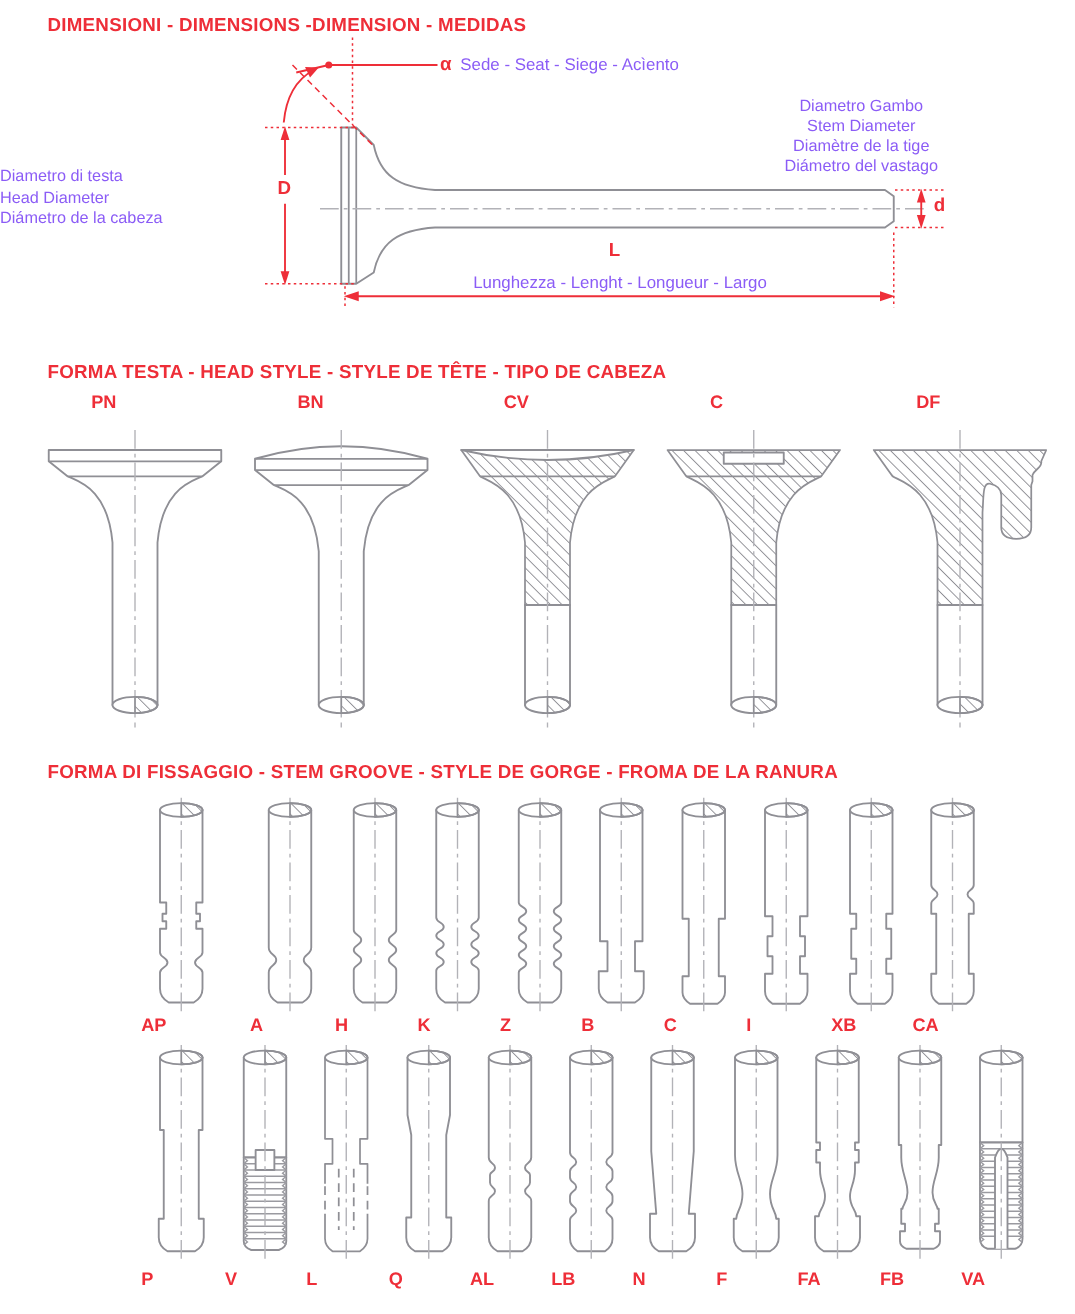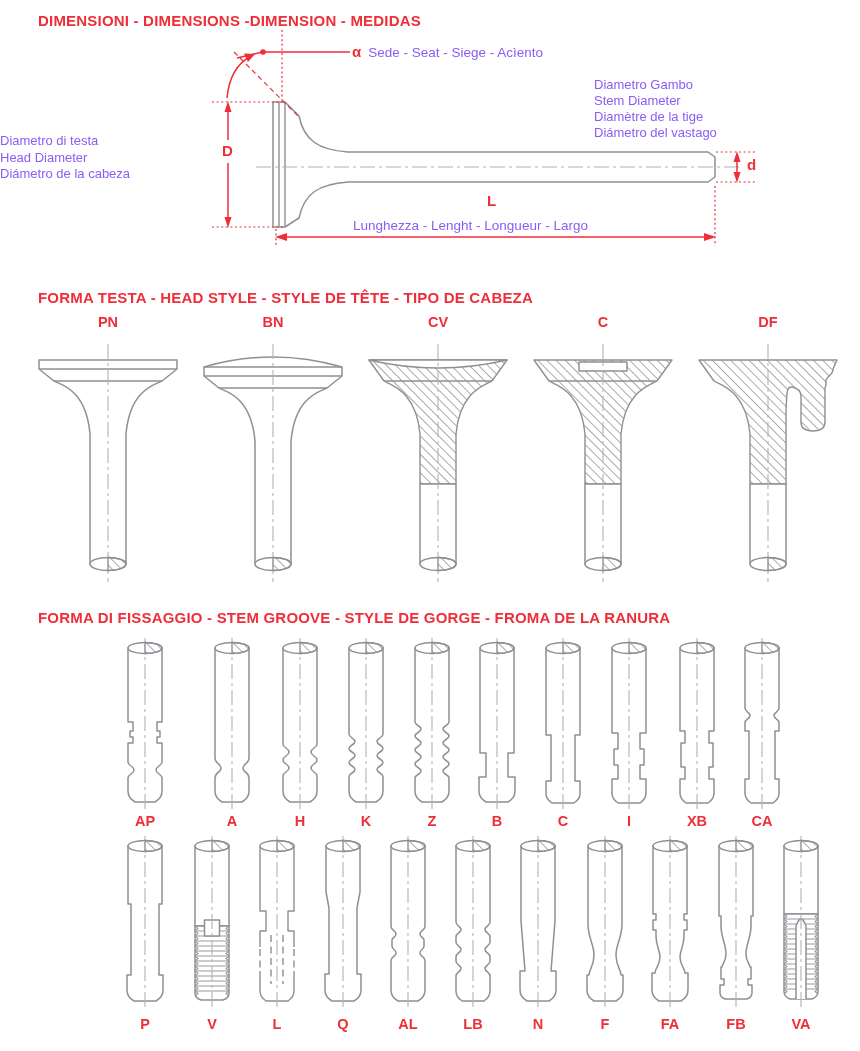--- a/index.html
+++ b/index.html
@@ -1,20 +1,20 @@
 <!DOCTYPE html>
 <html><head>
 <meta charset="utf-8">
 <style>
   html,body{margin:0;padding:0}
   body{width:860px;height:1051px;position:relative;background:#fff;
        font-family:"Liberation Sans",sans-serif;overflow:hidden}
   .abs{position:absolute}
   .title{color:#ee2e38;font-weight:bold;font-size:15px;letter-spacing:.2px;white-space:nowrap}
-  .lbl{color:#ee2e38;font-weight:bold;font-size:14.5px;text-align:center}
+  .lbl{color:#ee2e38;font-weight:bold;font-size:14.5px;}
   .ml{color:#8b5cf6;font-size:13px;line-height:16.5px;white-space:nowrap}
   .sym{color:#ee2e38;font-weight:bold;font-size:15px}
   svg{display:block}
   .st{stroke:#8f8f95;stroke-width:1.5;fill:#fff;stroke-linejoin:round}
   .sl{stroke:#8f8f95;stroke-width:1.4;fill:none;stroke-linejoin:round}
   .thin{stroke:#9a9aa0;stroke-width:1.05;fill:none}
   .ht{fill:url(#hatch);stroke:#8f8f95;stroke-width:1.4;stroke-linejoin:round}
   .cl{stroke:#b2b2b7;stroke-width:1.1;fill:none;stroke-dasharray:15 4 3 4}
   .rd{stroke:#ee2e38;stroke-width:1.5;fill:none}
   .rdot{stroke:#ee2e38;stroke-width:1.2;fill:none;stroke-dasharray:2 2.6}
@@ -75,30 +75,30 @@
   <span class="ml" style="font-size:13.5px">Sede - Seat - Siege - Acìento</span>
 </div>
 
 <div class="abs ml" style="left:0;top:133px;width:223px;">
   <div>Diametro di testa</div>
   <div>Head Diameter</div>
   <div>Diámetro de la cabeza</div>
 </div>
 <div class="abs sym" style="left:222px;top:142px">D</div>
 
-<div class="abs ml" style="left:594px;top:77px;width:250px;text-align:left;line-height:16px">
+<div class="abs ml" style="left:564px;top:77px;width:250px;text-align:center;line-height:16px">
   <div>Diametro Gambo</div>
   <div>Stem Diameter</div>
   <div>Diamètre de la tige</div>
   <div>Diámetro del vastago</div>
 </div>
 <div class="abs sym" style="left:747px;top:156px">d</div>
 
 <div class="abs sym" style="left:487px;top:192px">L</div>
-<div class="abs ml" style="left:353px;top:218px;width:286px;text-align:left;font-size:13.5px">Lunghezza - Lenght - Longueur - Largo</div>
+<div class="abs ml" style="left:353px;top:218px;width:286px;text-align:center;font-size:13.5px">Lunghezza - Lenght - Longueur - Largo</div>
 
 <div class="abs title" style="left:38px;top:289px">FORMA TESTA - HEAD STYLE - STYLE DE TÊTE - TIPO DE CABEZA</div>
 
 <div class="abs lbl" style="left:73px;top:314px;width:70px">PN</div>
 <div class="abs lbl" style="left:238px;top:314px;width:70px">BN</div>
 <div class="abs lbl" style="left:403px;top:314px;width:70px">CV</div>
 <div class="abs lbl" style="left:568px;top:314px;width:70px">C</div>
 <div class="abs lbl" style="left:733px;top:314px;width:70px">DF</div>
 
 <svg class="abs" style="left:0;top:338px" width="860" height="252" viewBox="0 0 860 252">

